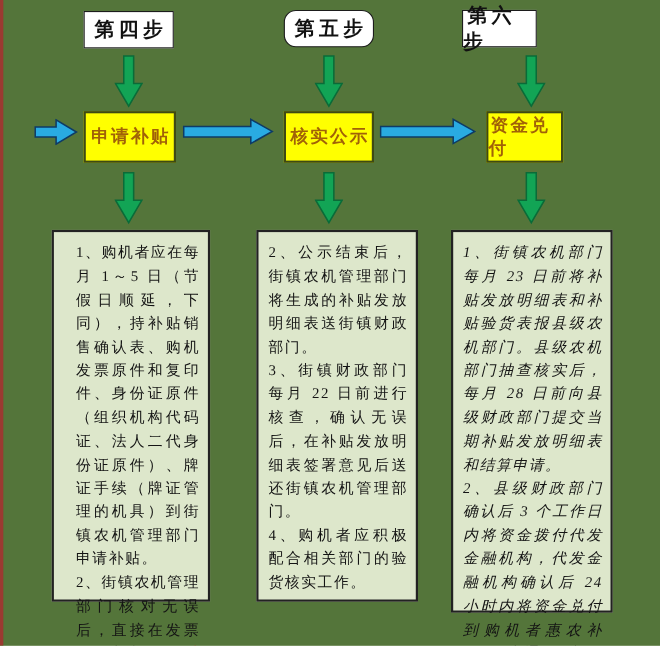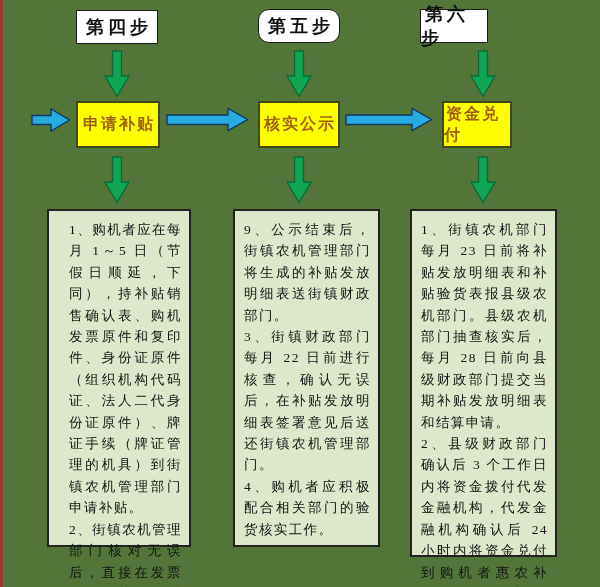--- a/index.html
+++ b/index.html
@@ -89,38 +89,38 @@
   <svg class="arrow green-arrow" style="left:286px;top:50px;" width="26" height="48" viewBox="0 0 26 48">
     <polygon points="8.5,1 17.5,1 17.5,26 25,26 13,46.5 1,26 8.5,26"></polygon>
   </svg>
   <div class="action-box" style="left:258px;top:101px;width:82px;height:47px;">
     <span>核实公示</span>
   </div>
   <svg class="arrow green-arrow" style="left:286px;top:156px;" width="26" height="48" viewBox="0 0 26 48">
     <polygon points="8.5,1 17.5,1 17.5,26 25,26 13,46.5 1,26 8.5,26"></polygon>
   </svg>
   <div class="panel" style="left:233px;top:209px;width:147px;height:338px;">
-    <p>9、公示结束后，街镇农机管理部门将生成的补贴发放明细表送街镇财政部门。</p>
+    <p>2、公示结束后，街镇农机管理部门将生成的补贴发放明细表送街镇财政部门。</p>
     <p>3、街镇财政部门每月 22 日前进行核查，确认无误后，在补贴发放明细表签署意见后送还街镇农机管理部门。</p>
     <p>4、购机者应积极配合相关部门的验货核实工作。</p>
   </div>
 
   <div class="step-box" style="left:420px;top:9px;width:68px;height:34px;">
     <span>第六步</span>
   </div>
   <svg class="arrow green-arrow" style="left:470px;top:50px;" width="26" height="48" viewBox="0 0 26 48">
     <polygon points="8.5,1 17.5,1 17.5,26 25,26 13,46.5 1,26 8.5,26"></polygon>
   </svg>
   <div class="action-box" style="left:442px;top:101px;width:70px;height:47px;">
     <span>资金兑付</span>
   </div>
   <svg class="arrow green-arrow" style="left:470px;top:156px;" width="26" height="48" viewBox="0 0 26 48">
     <polygon points="8.5,1 17.5,1 17.5,26 25,26 13,46.5 1,26 8.5,26"></polygon>
   </svg>
-  <div class="panel" style="left:410px;top:209px;width:147px;height:348px;">
+  <div class="panel" style="left:410px;top:209px;width:147px;height:348px;font-style:italic;">
     <p>1、街镇农机部门每月 23 日前将补贴发放明细表和补贴验货表报县级农机部门。县级农机部门抽查核实后，每月 28 日前向县级财政部门提交当期补贴发放明细表和结算申请。</p>
     <p>2、县级财政部门确认后 3 个工作日内将资金拨付代发金融机构，代发金融机构确认后 24 小时内将资金兑付到购机者惠农补贴“一卡通”账户。</p>
   </div>
 
   <svg class="arrow blue-arrow" style="left:31px;top:108px;" width="40" height="24" viewBox="0 0 40 24">
     <polygon points="1,7.5 20,7.5 20,1 38.5,12 20,23 20,16.5 1,16.5"></polygon>
   </svg>
   <svg class="arrow blue-arrow" style="left:166px;top:107px;" width="83" height="25" viewBox="0 0 83 25">
     <polygon points="1,8 62,8 62,1.5 81.5,12.5 62,23.5 62,17.5 1,17.5"></polygon>
   </svg>

